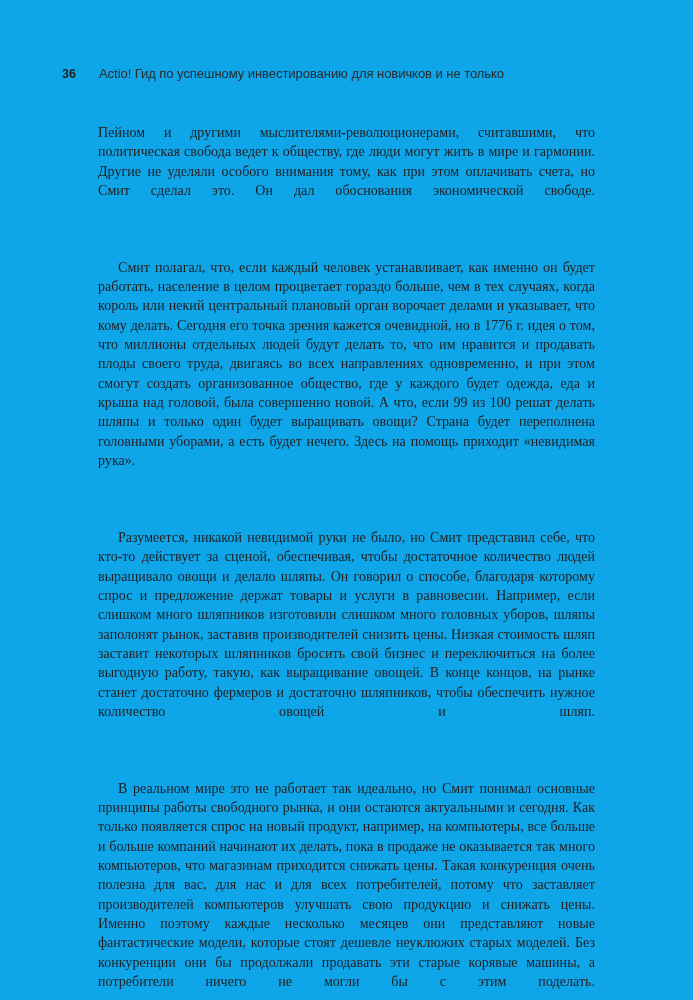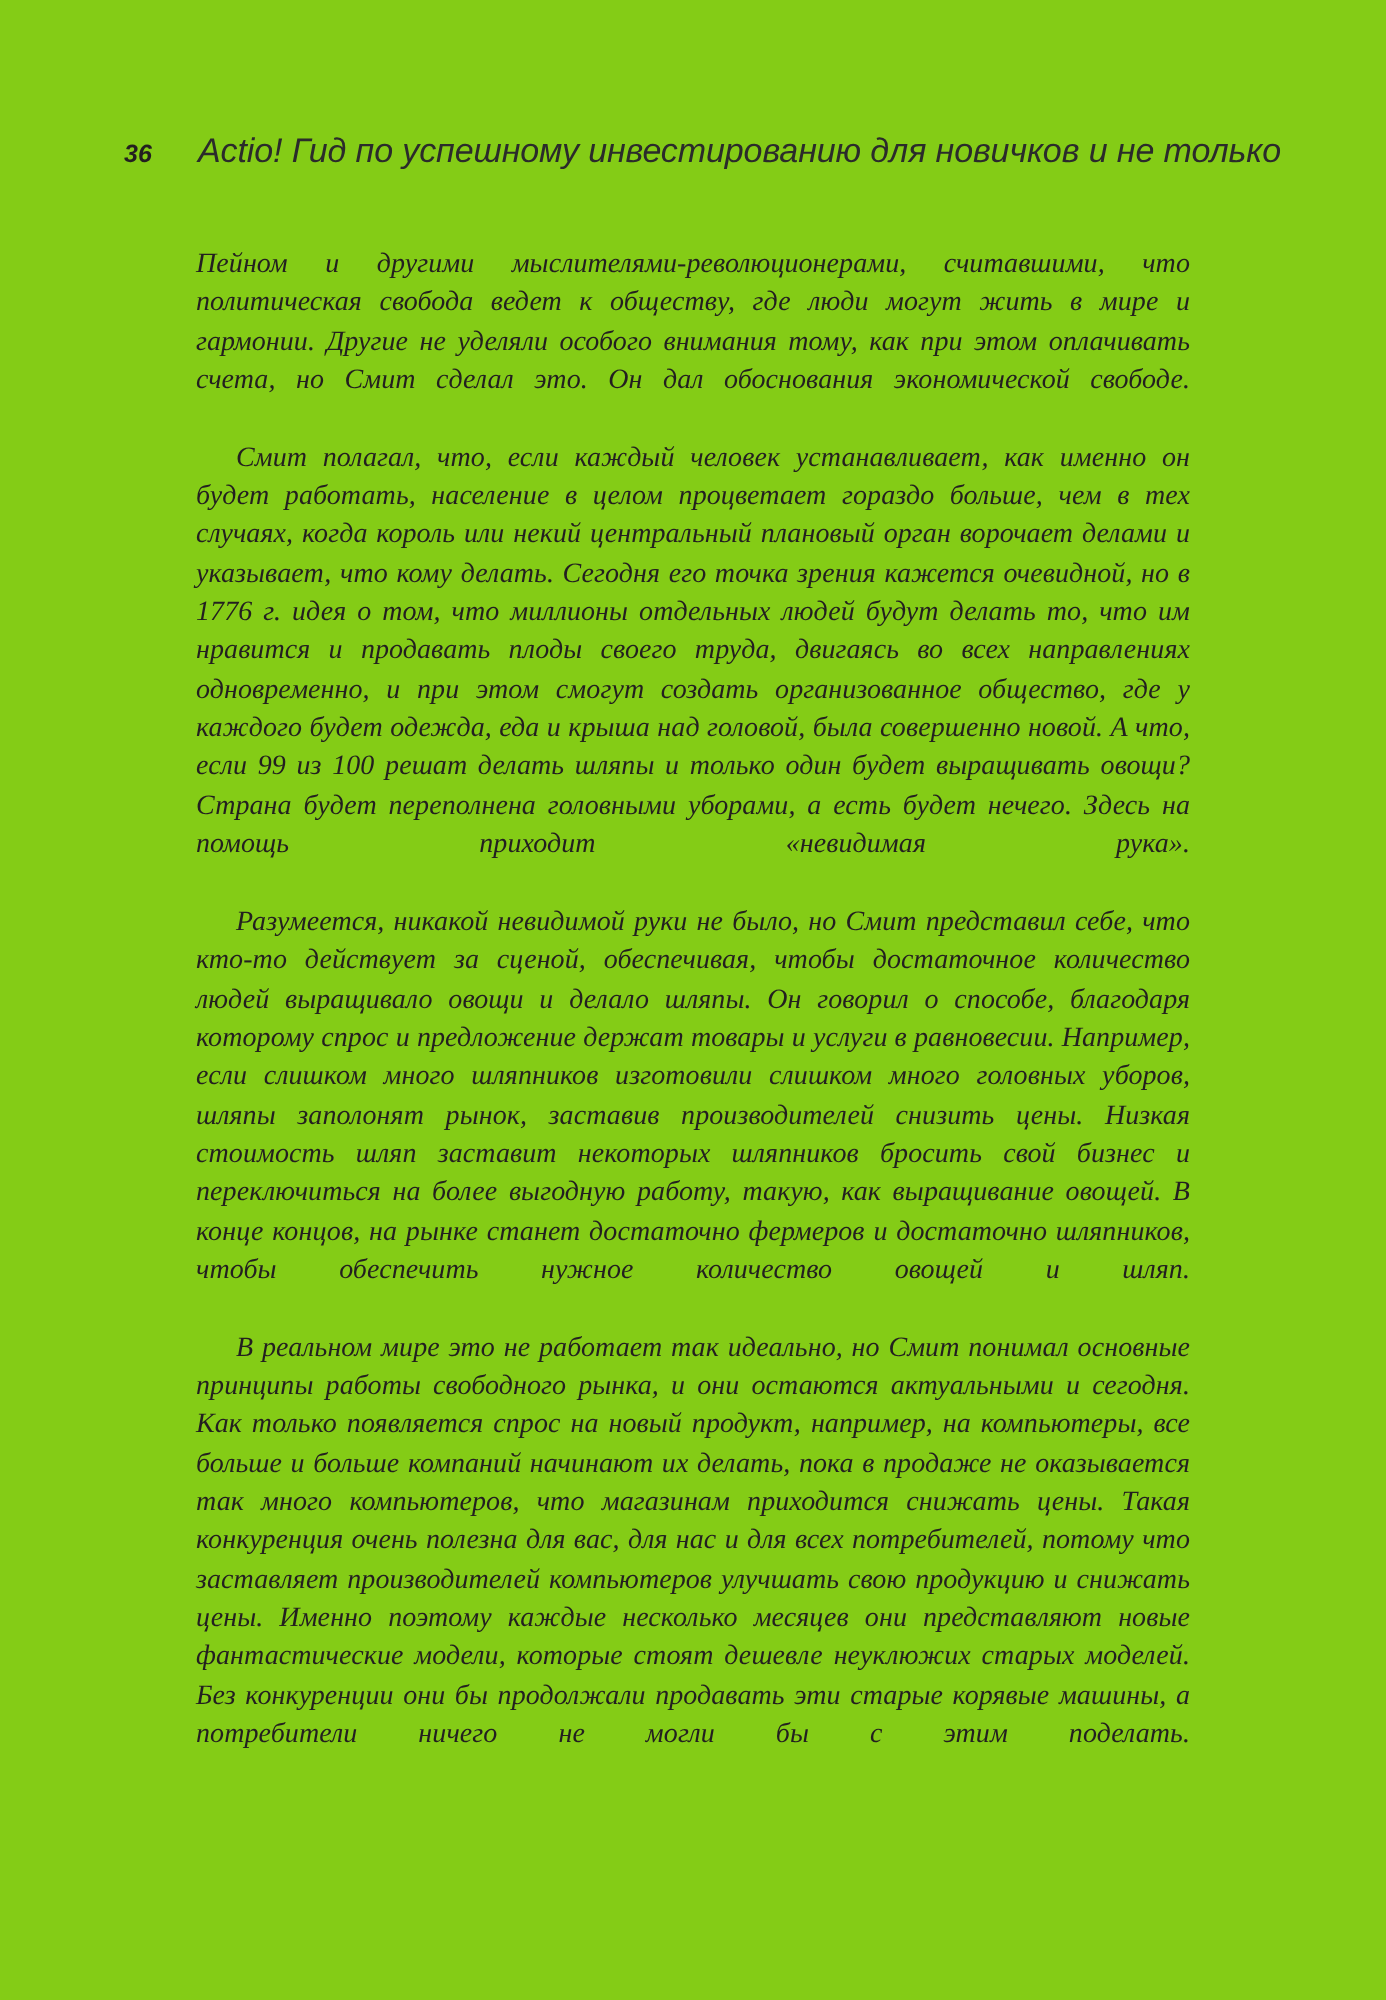--- a/index.html
+++ b/index.html
@@ -14,22 +14,21 @@
     position: relative;
     overflow: hidden;
     font-family: "Liberation Serif", "DejaVu Serif", serif;
     color: #231f20;
     -webkit-font-smoothing: antialiased;
   }
 
   .page {
     position: absolute;
     inset: 0;
-    background: #84cc16;
-    font-style: italic;
+    background: #0ea5e9;
   }
 
   
   .running-head {
     position: absolute;
     top: 66px;
     left: 62px;
     right: 62px;
     height: 20px;
     display: flex;
@@ -38,21 +37,21 @@
     color: #231f20;
   }
   .folio {
     font-size: 12.5px;
     font-weight: 700;
     letter-spacing: 0.1px;
     width: 37px;
     flex: 0 0 37px;
   }
   .head-title {
-    font-size: 17px;
+    font-size: 13px;
     font-weight: 400;
     letter-spacing: -0.05px;
     white-space: nowrap;
     color: #2b2b2b;
   }
 
   
   .textblock {
     position: absolute;
     top: 123px;
@@ -68,20 +67,21 @@
     text-indent: 0;
     hyphens: manual;
     color: #231f20;
     letter-spacing: 0.04px;
   }
   .para + .para {
     margin-top: 0;
   }
   .para.indent {
     text-indent: 20px;
+    margin-top: 38px;
   }
   
   .para::after {
     content: "";
     display: inline-block;
     width: 100%;
   }
 </style>
 </head>
 <body>

